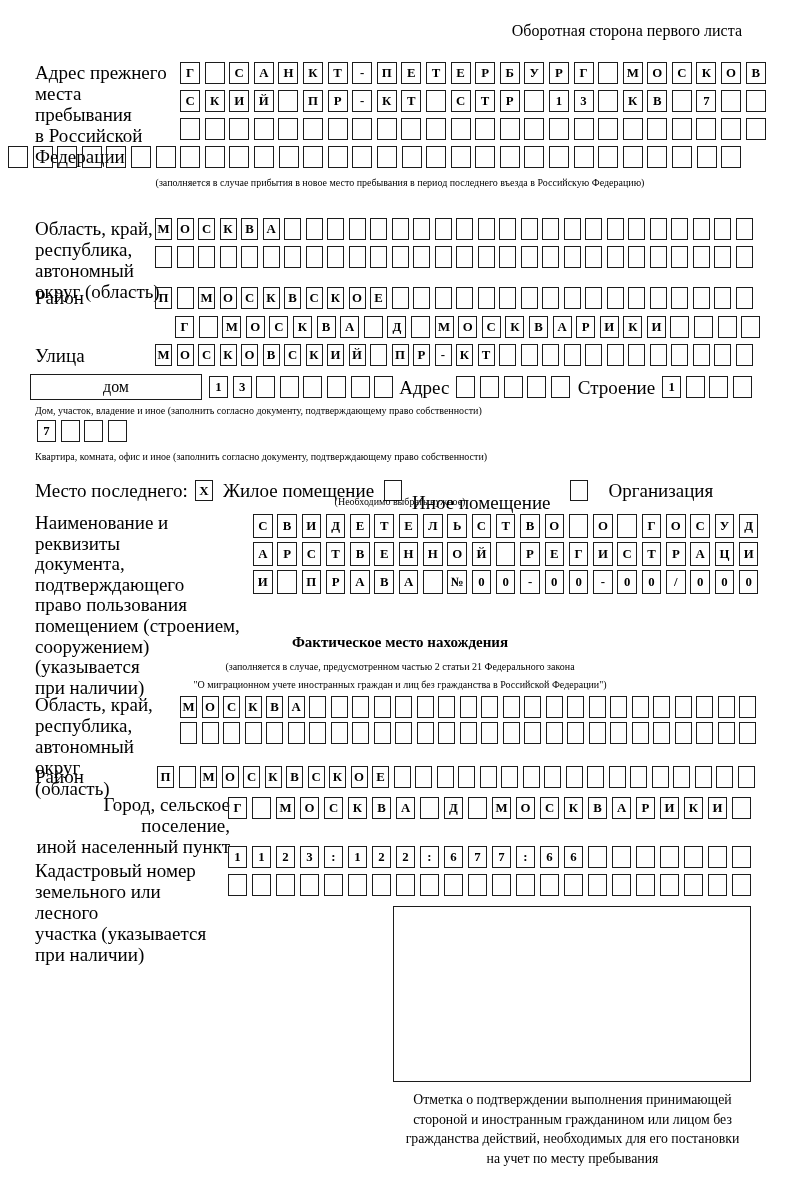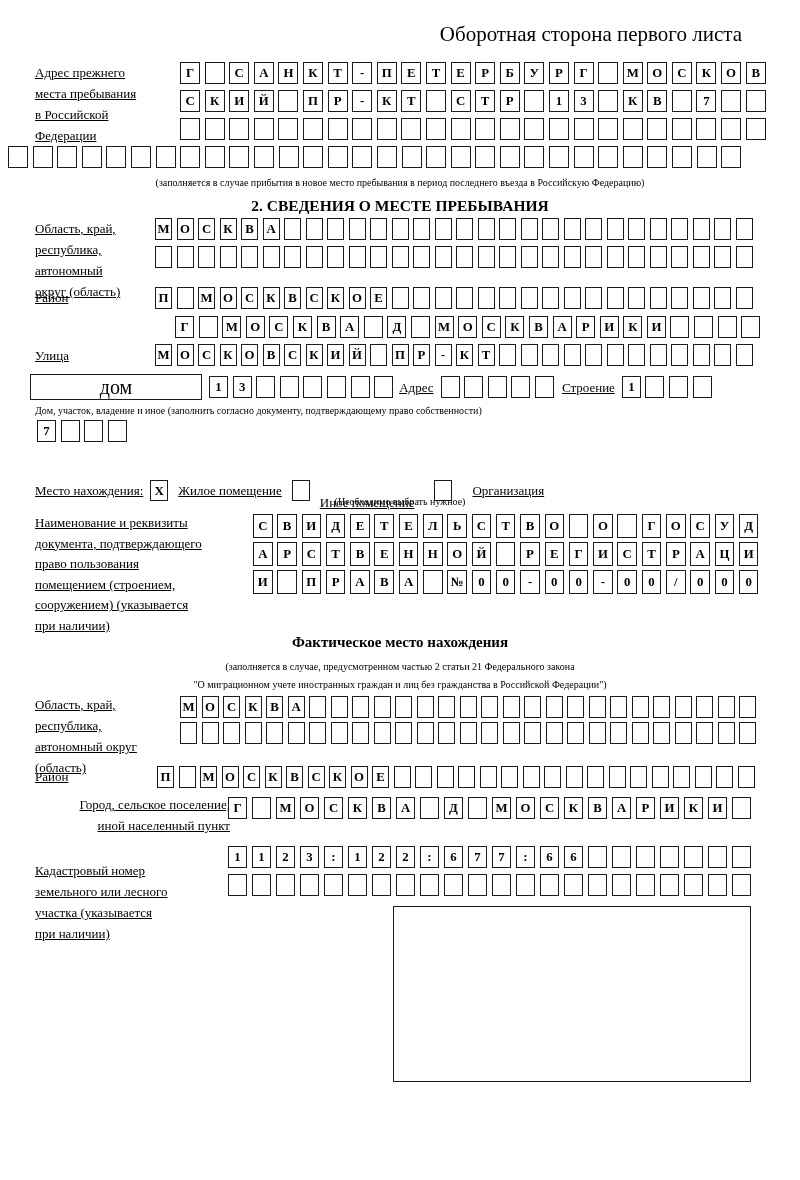--- a/index.html
+++ b/index.html
@@ -3,54 +3,54 @@
 <meta charset="utf-8">
 <style>
   html,body{margin:0;padding:0;background:#fff;}
   #page{
     position:relative;width:800px;height:1180px;margin:0 auto;
     background:#fff;color:#000;
     font-family:"Liberation Serif","DejaVu Serif",serif;
     overflow:hidden;
   }
   .abs{position:absolute;}
-  .lbl{font-size:13px;line-height:21px;white-space:pre-line;text-decoration:underline;}
+  .lbl{font-size:19px;line-height:21px;white-space:pre-line;}
   .cap{font-size:10px;line-height:17px;white-space:pre-line;}
   .title{font-weight:bold;font-size:15.5px;}
   .center{left:0;width:800px;text-align:center;}
   .row{display:flex;align-items:flex-start;}
   .cell{
     flex:0 0 auto;width:20px;height:22px;margin-right:4.6px;
     border:1.6px solid #1c1c1c;box-sizing:border-box;
     display:flex;align-items:center;justify-content:center;
     font-size:12.8px;font-weight:600;line-height:1;
   }
   .row .cell:last-child{margin-right:0;}
   .s2 .cell{width:17px;margin-right:4.5px;}
   .g2 .cell{width:19px;margin-right:4.6px;}
   .f22 .cell{width:19px;margin-right:5px;}
   .doc .cell{width:19.5px;height:24px;margin-right:4.8px;}
   .inline{display:flex;align-items:center;}
   .widebox{
     border:1.6px solid #1c1c1c;height:26px;box-sizing:border-box;
-    display:flex;align-items:center;justify-content:center;font-size:20px;
+    display:flex;align-items:center;justify-content:center;font-size:16px;
   }
   .cbox{
     flex:0 0 auto;width:18px;height:21px;border:1.6px solid #1c1c1c;box-sizing:border-box;
     display:flex;align-items:center;justify-content:center;
     font-size:13px;font-weight:600;
   }
   .stampbox{border:1.7px solid #1c1c1c;box-sizing:border-box;}
 </style>
 </head>
 <body>
 
 <div id="page">
 
-  <div class="abs" style="left:0;top:22px;width:742px;text-align:right;font-size:21px;">Оборотная сторона первого листа</div>
+  <div class="abs" style="left:0;top:22px;width:742px;text-align:right;font-size:16px;">Оборотная сторона первого листа</div>
 
   <div class="abs lbl" style="left:35px;top:62px;width:140px;">Адрес прежнего
 места пребывания
 в Российской
 Федерации</div>
   <div class="abs row" style="left:180px;top:62px;">
       <div class="cell">Г</div>
       <div class="cell"></div>
       <div class="cell">С</div>
       <div class="cell">А</div>
@@ -154,21 +154,20 @@
       <div class="cell"></div>
       <div class="cell"></div>
       <div class="cell"></div>
       <div class="cell"></div>
       <div class="cell"></div>
       <div class="cell"></div>
       <div class="cell"></div>
     </div>
   <div class="abs cap center" style="top:174px;">(заполняется в случае прибытия в новое место пребывания в период последнего въезда в Российскую Федерацию)</div>
 
-  <div class="abs title center" style="top:197px;">2. СВЕДЕНИЯ О МЕСТЕ ПРЕБЫВАНИЯ</div>
 
   <div class="abs lbl" style="left:35px;top:218px;width:125px;">Область, край,
 республика,
 автономный
 округ (область)</div>
   <div class="abs row s2" style="left:155px;top:218px;">
       <div class="cell">М</div>
       <div class="cell">О</div>
       <div class="cell">С</div>
       <div class="cell">К</div>
@@ -351,23 +350,24 @@
   <div class="abs cap" style="left:35px;top:402px;">Дом, участок, владение и иное (заполнить согласно документу, подтверждающему право собственности)</div>
 
   <div class="abs inline" style="left:30px;top:420px;">
     <div class="row g2" style="margin-left:7px;">
         <div class="cell">7</div>
         <div class="cell"></div>
         <div class="cell"></div>
         <div class="cell"></div>
       </div>
   </div>
+  <div class="abs cap" style="left:35px;top:448px;">Квартира, комната, офис и иное (заполнить согласно документу, подтверждающему право собственности)</div>
 
   <div class="abs inline" style="left:35px;top:468px;">
-    <span class="lbl">Место нахождения:</span>
+    <span class="lbl">Место последнего:</span>
     <span class="cbox" style="margin-left:7px;">X</span>
     <span class="lbl" style="margin-left:10px;">Жилое помещение</span>
     <span class="cbox" style="margin-left:10px;"></span>
     <span class="lbl" style="margin-left:10px;margin-top:24px;">Иное помещение</span>
     <span class="cbox" style="margin-left:20px;"></span>
     <span class="lbl" style="margin-left:20px;">Организация</span>
   </div>
   <div class="abs cap center" style="top:493px;">(Необходимо выбрать нужное)</div>
 
   <div class="abs lbl" style="left:35px;top:513px;width:220px;line-height:20.6px;">Наименование и реквизиты
@@ -619,14 +619,18 @@
       <div class="cell"></div>
       <div class="cell"></div>
       <div class="cell"></div>
       <div class="cell"></div>
       <div class="cell"></div>
       <div class="cell"></div>
       <div class="cell"></div>
     </div>
 
   <div class="abs stampbox" style="left:393px;top:906px;width:358px;height:176px;"></div>
+  <div class="abs cap" style="left:370px;top:1090px;width:405px;text-align:center;font-size:13.8px;line-height:19.5px;">Отметка о подтверждении выполнения принимающей
+стороной и иностранным гражданином или лицом без
+гражданства действий, необходимых для его постановки
+на учет по месту пребывания</div>
 
 </div>
 
 </body></html>

